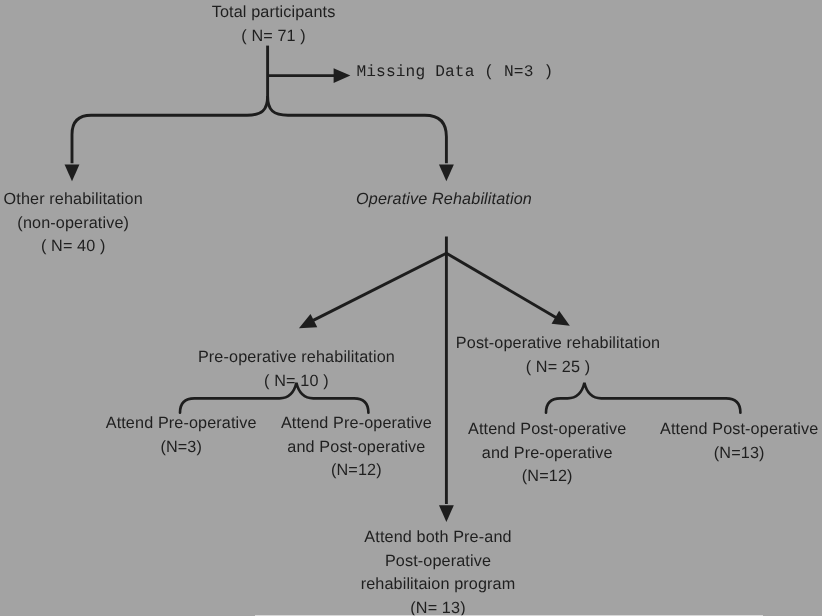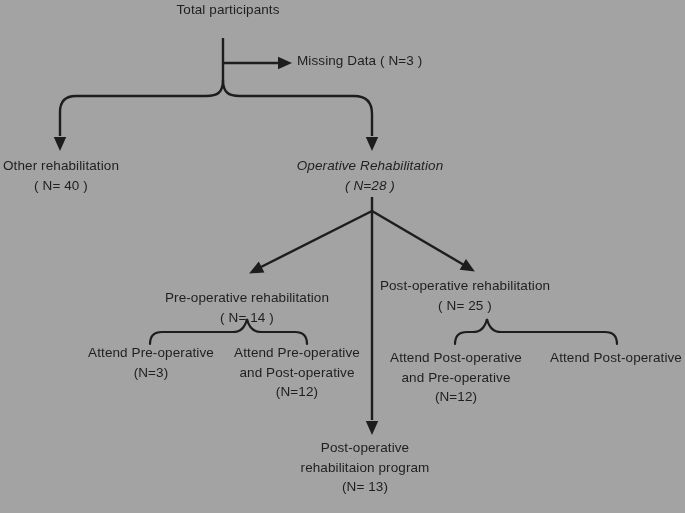--- a/index.html
+++ b/index.html
@@ -22,21 +22,21 @@
   .lines-svg polygon { fill: #1d1d1d; stroke: none; }
   .node {
     position: absolute;
     font-size: 13.5px;
     line-height: 19.5px;
     text-align: center;
     white-space: nowrap;
     transform: translateX(-50%);
     letter-spacing: 0.1px;
   }
-  .node.left-align { transform: none; text-align: left; }
+  .node.left-align { transform: none; text-align: left; font-family: Liberation Mono, monospace; }
 </style>
 </head>
 <body>
 
 <div class="canvas">
 
   <svg class="lines-svg" viewBox="0 0 685 513" xmlns="http://www.w3.org/2000/svg">
 
     <path d="M 223 38 L 223 80"></path>
 
@@ -70,39 +70,40 @@
       <polygon points="1,0 -13,-6.2 -13,6.2"></polygon>
     </g>
 
     <path class="brace" d="M 150 344 Q 150 332 162 332 L 233 332 Q 244 332 247 319 Q 250 332 261 332 L 295 332 Q 307 332 307 344"></path>
 
     <path class="brace" d="M 455 344 Q 455 332 467 332 L 473 332 Q 484 332 487 319 Q 490 332 501 332 L 605 332 Q 617 332 617 344"></path>
   </svg>
 
   <div class="node" style="left:228px; top:0px;">
     <div>Total participants</div>
+    <div>( N= 71 )</div>
   </div>
 
   <div class="node left-align" style="left:297px; top:51px;">
     <div>Missing Data ( N=3 )</div>
   </div>
 
   <div class="node" style="left:61px; top:156px;">
     <div>Other rehabilitation</div>
+    <div>(non-operative)</div>
     <div>( N= 40 )</div>
   </div>
 
   <div class="node" style="left:370px; top:156px;font-style:italic;">
     <div>Operative Rehabilitation</div>
-    <div>( N=28 )</div>
   </div>
 
   <div class="node" style="left:247px; top:276px;margin-top:12px;">
     <div>Pre-operative rehabilitation</div>
-    <div>( N= 14 )</div>
+    <div>( N= 10 )</div>
   </div>
 
   <div class="node" style="left:465px; top:276px;">
     <div>Post-operative rehabilitation</div>
     <div>( N= 25 )</div>
   </div>
 
   <div class="node" style="left:151px; top:343px;">
     <div>Attend Pre-operative</div>
     <div>(N=3)</div>
@@ -115,21 +116,23 @@
   </div>
 
   <div class="node" style="left:456px; top:348px;">
     <div>Attend Post-operative</div>
     <div>and Pre-operative</div>
     <div>(N=12)</div>
   </div>
 
   <div class="node" style="left:616px; top:348px;">
     <div>Attend Post-operative</div>
+    <div>(N=13)</div>
   </div>
 
   <div class="node" style="left:365px; top:438px;">
+    <div>Attend both Pre-and</div>
     <div>Post-operative</div>
     <div>rehabilitaion program</div>
     <div>(N= 13)</div>
   </div>
 
 </div>
 
 </body></html>

